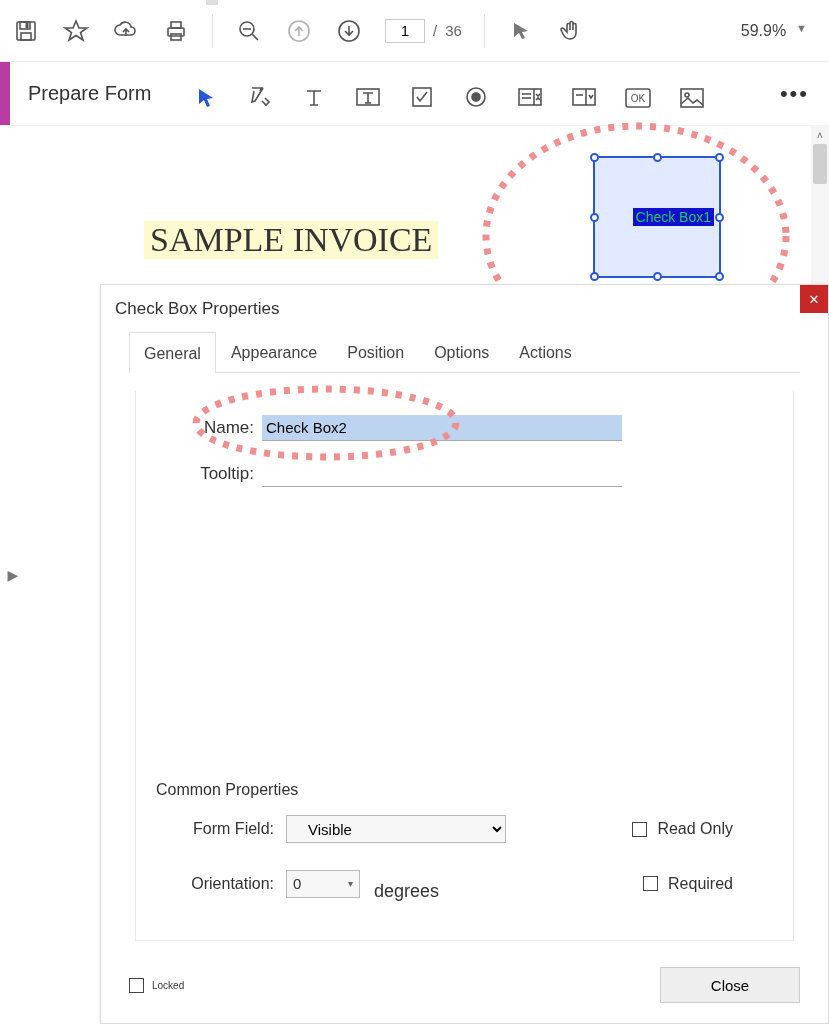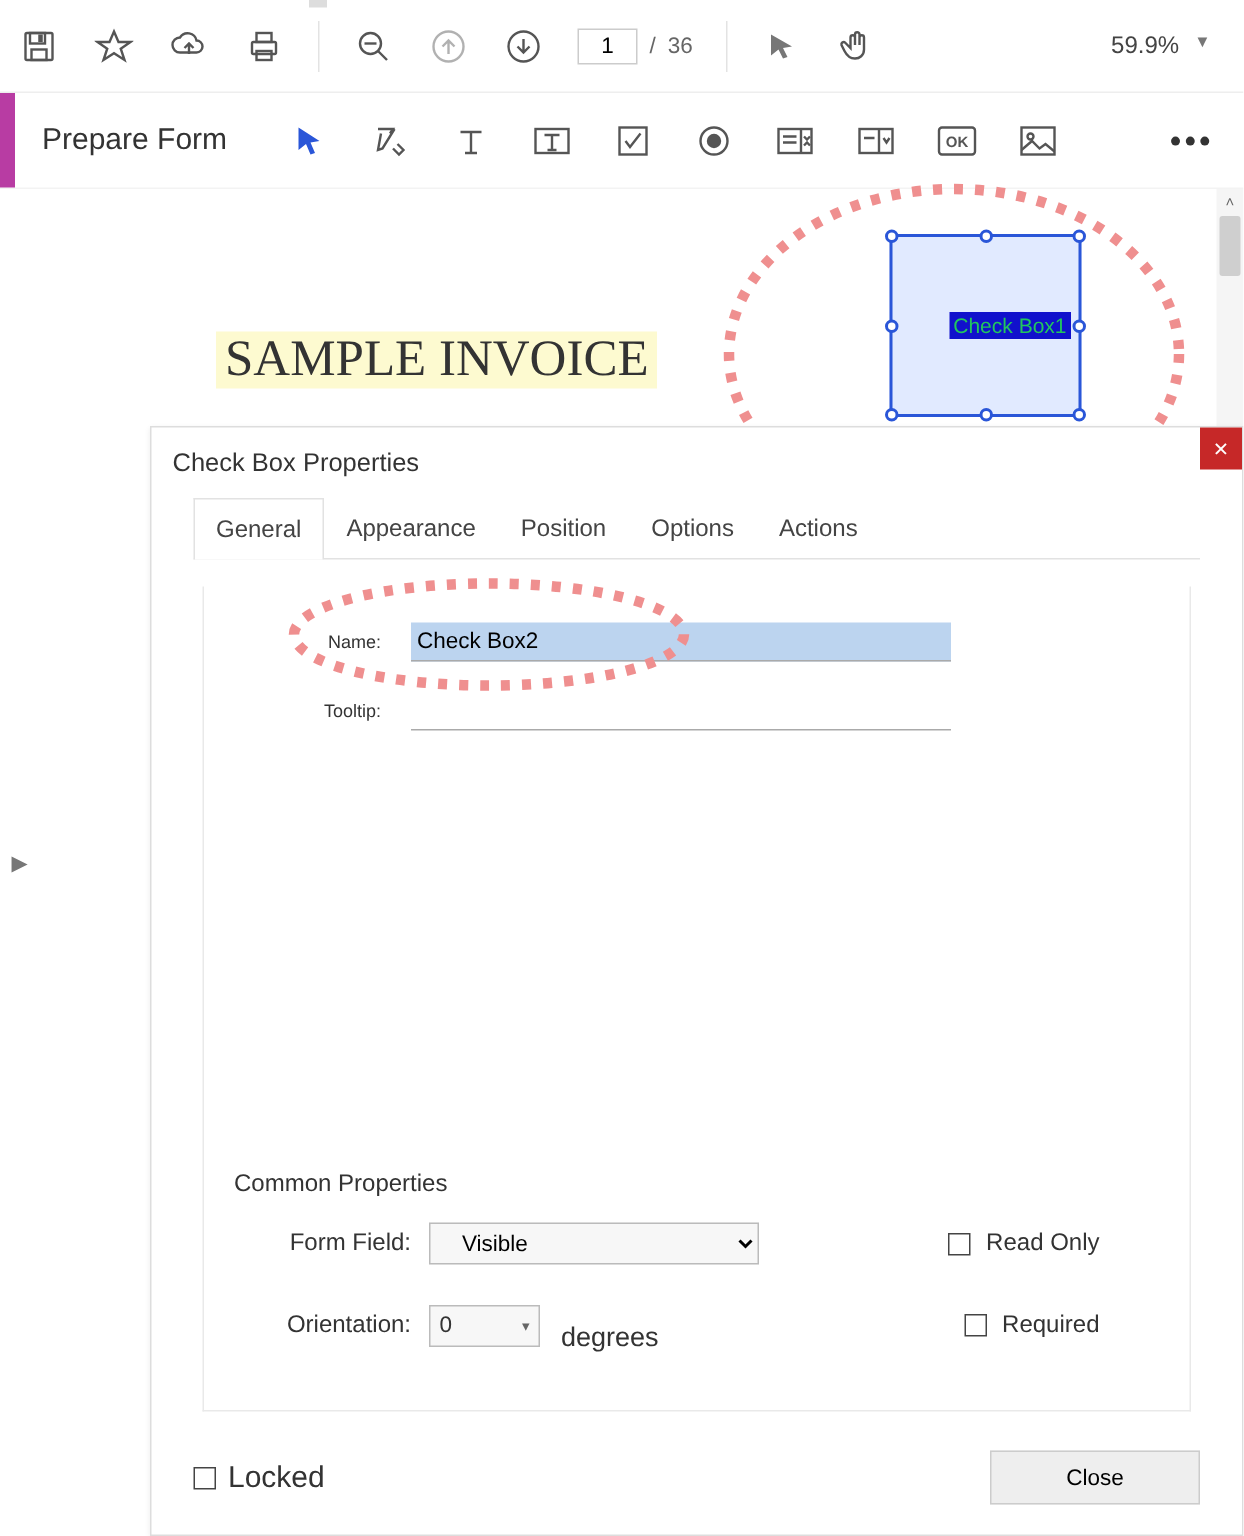--- a/index.html
+++ b/index.html
@@ -12,21 +12,21 @@
 .divider { width:1px; height:34px; background:#e3e3e3; }
 .page-group { display:flex; align-items:center; gap:8px; color:#666; font-size:15px; }
 .page-group input { width:40px; height:24px; border:1px solid #ccc; text-align:center; font-size:15px; }
 .zoom-group { display:flex; align-items:flex-start; gap:10px; color:#444; font-size:16px; margin-left:auto; padding-right:10px;}
 .zoom-group .chev { color:#777; font-size:11px; }
 
 
 .form-bar { height: 64px; display:flex; align-items:center; padding: 0 20px; gap: 24px; border-bottom:1px solid #f3f3f3; position:relative; }
 .form-bar::before { content:""; position:absolute; left:0; top:0; width:10px; height:100%; background:#b83ca3; }
 .form-bar-title { font-size:20px; color:#333; margin-right:16px; margin-left:8px; }
-.form-bar .tool { width:30px; height:30px; display:flex; align-items:center; justify-content:center; cursor:pointer; color:#8b5cf6;font-weight:bold; }
+.form-bar .tool { width:30px; height:30px; display:flex; align-items:flex-end; justify-content:center; cursor:pointer; color:#8b5cf6; }
 .form-bar .more { margin-left:auto; font-size:22px; letter-spacing:2px; cursor:pointer; }
 
 
 .doc-area { position:relative; height: 898px; display:flex; }
 .left-gutter { width: 26px; display:flex; align-items:center; justify-content:center; }
 .left-gutter .expand { color:#777; font-size:14px; cursor:pointer; }
 .page-canvas { position:relative; flex:1; background:#fff; }
 .doc-title { position:absolute; left:118px; top:95px; font-family: "Times New Roman", serif; font-size:34px; background:#fdfad0; padding:0 6px; }
 
 
@@ -47,36 +47,36 @@
 
 
 .dialog { position:absolute; left:100px; top:284px; width:729px; height:740px; background:#fff; border:1px solid #ddd; box-shadow:0 1px 4px rgba(0,0,0,0.08); }
 .dialog-title { padding:14px 14px 12px; font-size:17px; color:#333; }
 .dialog-close { position:absolute; top:0; right:0; width:28px; height:28px; background:#c62828; color:#fff; display:flex;align-items:center;justify-content:center; cursor:pointer; font-size:13px; }
 .tabs { display:flex; margin:0 28px; border-bottom:1px solid #e2e2e2; }
 .tabs .tab { padding:12px 14px 10px; font-size:16px; color:#444; cursor:pointer; border:1px solid transparent; border-bottom:none; }
 .tabs .tab.active { border-color:#e2e2e2; background:#fff; position:relative; top:1px; }
 .tab-body { margin:18px 34px 0; border:1px solid #e9e9e9; border-top:none; padding:24px 20px 20px; height: 550px; position:relative; }
 .row { display:flex; align-items:center; margin-bottom:20px; }
-.row label { width:98px; text-align:right; margin-right:20px; font-size:12px; color:#333; }
+.row label { width:98px; text-align:right; margin-right:8px; font-size:17px; color:#333; }
 .row input[type=text] { flex:0 0 360px; height:26px; border:none; border-bottom:1px solid #aaa; font-size:15px; padding:2px 4px; }
 .row input.sel { background:#bcd4ef; }
 .common { position:absolute; bottom:16px; left:20px; right:20px; }
 .common-title { font-size:16px; margin-bottom:16px; }
 .c-row { display:flex; align-items:center; margin-bottom:22px; }
 .c-row label.left { width:118px; text-align:right; margin-right:12px; font-size:16px; }
 .c-row select, .c-row .num { height:28px; border:1px solid #bbb; background:#f7f7f7; font-size:15px; padding:0 17px; }
 .c-row select { width:220px; }
 .c-row .num { width:74px; display:flex;align-items:center;justify-content:space-between;padding:0 6px;}
 .c-row .deg { margin-left:14px; font-size:18px;margin-top:16px; }
 .c-right { position:absolute; right:40px; display:flex; align-items:center; gap:10px; font-size:16px; }
 .chk { width:15px; height:15px; border:1.5px solid #444; display:inline-block; }
 .dialog-footer { position:absolute; bottom:20px; left:28px; right:28px; display:flex; align-items:center; justify-content:space-between; }
 .close-btn { width:140px; height:36px; background:#eee; border:1px solid #ccc; font-size:15px; cursor:pointer; }
-.locked { display:flex; align-items:center; gap:8px; font-size:20px; }
+.locked { display:flex; align-items:center; gap:8px; font-size:10px; }
 
 svg.stroke { stroke:#555; stroke-width:1.6; fill:none; }
 </style>
 </head>
 <body>
 
 <div class="top-toolbar">
   <div class="tab-indicator"></div>
   <div class="icon-btn">
     <svg width="24" height="24" class="stroke">

